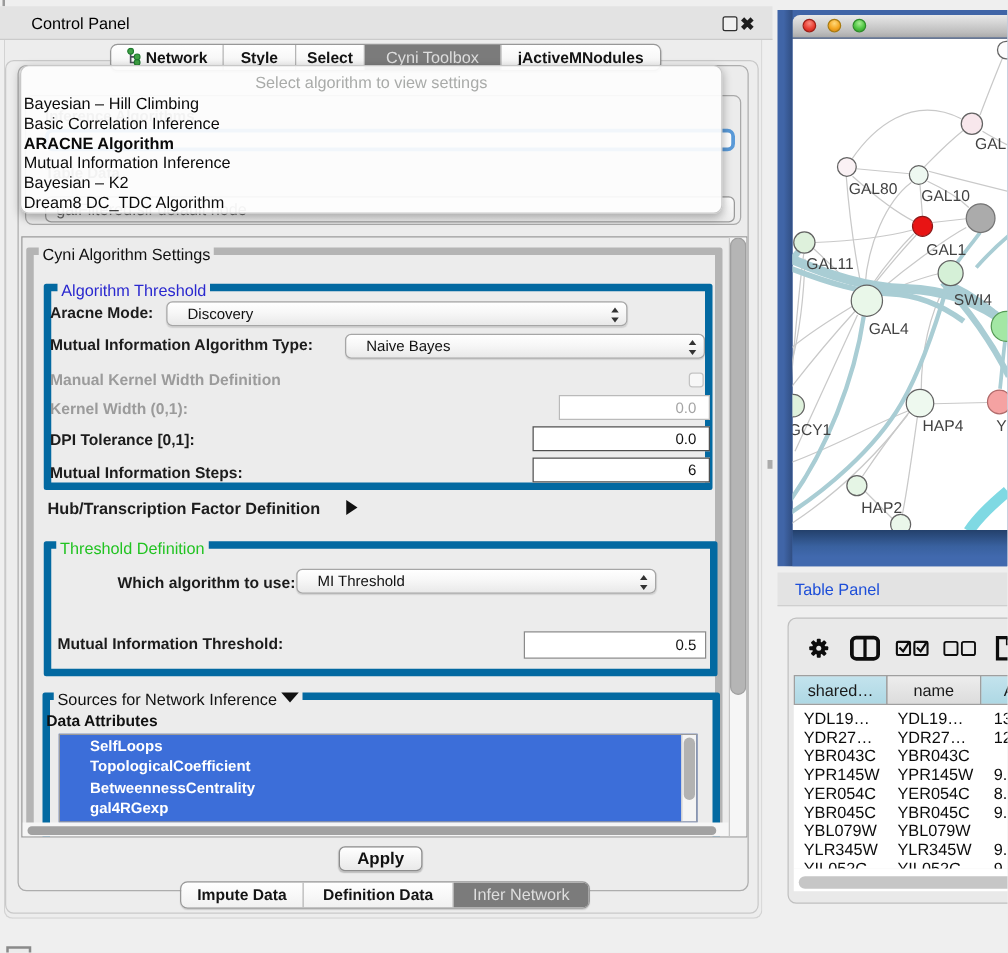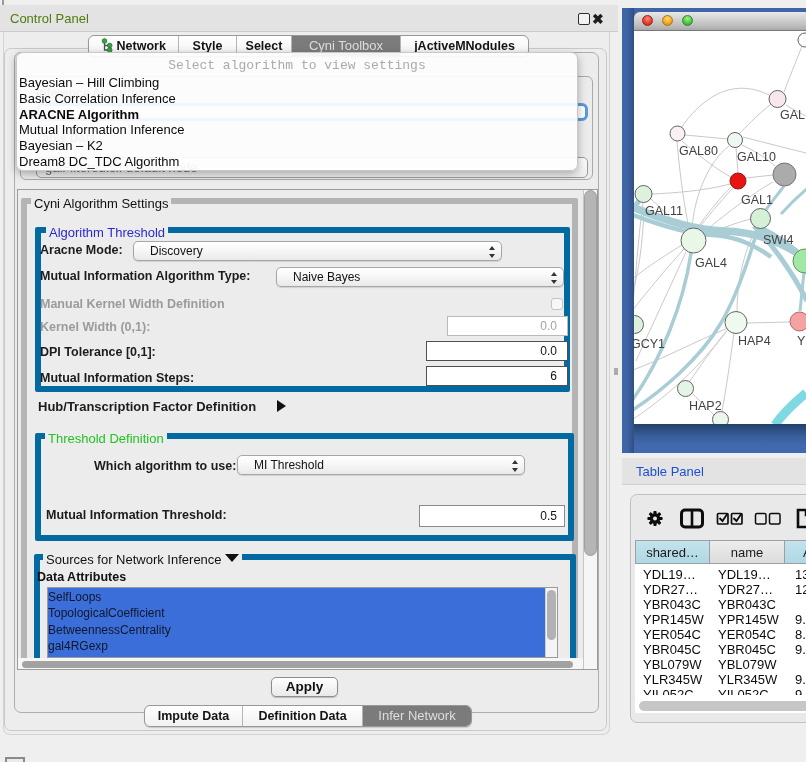--- a/index.html
+++ b/index.html
@@ -21,21 +21,21 @@
   border-right:1px solid #b5b5b5; white-space:nowrap; }
 .seg .tb:last-child { border-right:none; }
 .seg .sel { background:#7b7b7b; color:#dedede; }
 </style>
 </head>
 <body>
 
 <div class="abs" style="left:2px;top:0;width:2px;height:5px;background:#9a9a9a;"></div>
 
 <div class="abs" style="left:0;top:5px;width:618px;height:27px;background:#e3e3e3;border-bottom:1px solid #cbcbcb;"></div>
-<div class="abs" style="left:10px;top:11px;font-size:13px;color:#4d7c0f;">Control Panel</div>
+<div class="abs" style="left:25px;top:11px;font-size:13px;color:#000000;">Control Panel</div>
 <div class="abs" style="left:578px;top:13px;width:12px;height:12px;border:1.5px solid #2e2e2e;border-radius:2px;background:#f2f2f2;"></div>
 <div class="abs" style="left:592px;top:11px;font-size:14px;font-weight:bold;color:#1d1d1d;">✖</div>
 
 <div class="abs" style="left:3px;top:32px;width:607px;height:703px;background:#ededed;border:1px solid #d3d3d3;border-top:none;border-radius:0 0 7px 7px;"></div>
 
 <div class="abs" style="left:4px;top:48px;width:603px;height:683px;background:#ededed;border:1px solid #c9c9c9;border-radius:7px;"></div>
 
 <div class="abs" style="left:14px;top:52px;width:585px;height:661px;background:#ececec;border:1px solid #adadad;border-radius:7px;"></div>
 
 <div class="seg" style="left:88px;top:35px;height:22px;">
@@ -102,21 +102,21 @@
         </svg>
     </div>
     <div class="lbl" style="left:46px;top:508px;">Mutual Information Threshold:</div>
     <div class="tfield" style="left:419px;top:505px;width:146px;height:22px;border:1px solid #8a8a8a;color:#111;line-height:20px;padding-right:7px;">0.5</div>
 
     <div class="fieldset" style="left:34px;top:554px;width:542px;height:124px;">
       <div class="legend" style="left:3px;color:#111;">Sources for Network Inference <span style="display:inline-block;width:0;height:0;border-top:8px solid #111;border-left:7px solid transparent;border-right:7px solid transparent;vertical-align:2px;"></span></div>
     </div>
     <div class="lbl" style="left:37px;top:570px;font-size:12.5px;color:#111;">Data Attributes</div>
     <div class="abs" style="left:47px;top:587px;width:511px;height:71px;border:1px solid #9a9a9a;background:#3c6ed9;overflow:hidden;">
-      <div class="abs" style="left:0;top:1px;font-size:12px;color:#0f172a;line-height:16.3px;white-space:nowrap;">SelfLoops<br>TopologicalCoefficient<br>BetweennessCentrality<br>gal4RGexp</div>
+      <div class="abs" style="left:24px;top:1px;font-size:12px;color:#ffffff;line-height:16.3px;white-space:nowrap;font-weight:bold;">SelfLoops<br>TopologicalCoefficient<br>BetweennessCentrality<br>gal4RGexp</div>
       <div class="abs" style="right:0;top:0;width:12px;height:71px;background:#f4f4f4;border-left:1px solid #cfcfcf;"></div>
       <div class="abs" style="right:1px;top:2px;width:9px;height:50px;background:#b2b2b2;border-radius:5px;"></div>
     </div>
 
     <div class="abs" style="left:18px;top:658px;width:565px;height:12px;background:#f6f6f6;"></div>
     <div class="abs" style="left:22px;top:661px;width:551px;height:7px;background:#a2a2a2;border-radius:4px;"></div>
 
     <div class="abs" style="left:583px;top:190px;width:15px;height:480px;background:#f6f6f6;border-left:1px solid #c6c6c6;"></div>
     <div class="abs" style="left:584px;top:190px;width:13px;height:366px;background:#b5b5b5;border:1px solid #9f9f9f;border-radius:7px;"></div>
   </div>
@@ -128,21 +128,21 @@
   <div class="tb" style="width:98px;">Impute Data</div>
   <div class="tb" style="width:120px;">Definition Data</div>
   <div class="tb sel" style="width:108px;font-weight:normal;font-size:13px;">Infer Network</div>
 </div>
 
 <div class="abs" style="left:614px;top:368px;width:4px;height:7px;background:#ababab;"></div>
 
 <div class="abs" style="left:5px;top:757px;width:20px;height:10px;border:2px solid #8a8a8a;background:#ebebeb;"></div>
 
 <div class="abs" style="left:16px;top:52px;width:562px;height:119px;background:rgba(253,253,253,0.93);border:1px solid #c8c8c8;border-radius:7px;box-shadow:0 3px 8px rgba(0,0,0,0.3);z-index:50;">
-  <div class="abs" style="left:0;top:5px;width:100%;text-align:center;font-size:13px;color:#a9aba9;font-family:Liberation Mono, monospace;">Select algorithm to view settings</div>
+  <div class="abs" style="left:0;top:5px;width:100%;text-align:center;font-size:13px;color:#a9aba9;">Select algorithm to view settings</div>
   <div class="abs" style="left:2px;top:22px;font-size:13px;color:#0a0a0a;line-height:15.75px;white-space:nowrap;">
     Bayesian – Hill Climbing<br>
     Basic Correlation Inference<br>
     <b>ARACNE Algorithm</b><br>
     Mutual Information Inference<br>
     Bayesian – K2<br>
     Dream8 DC_TDC Algorithm
   </div>
 </div>
 

